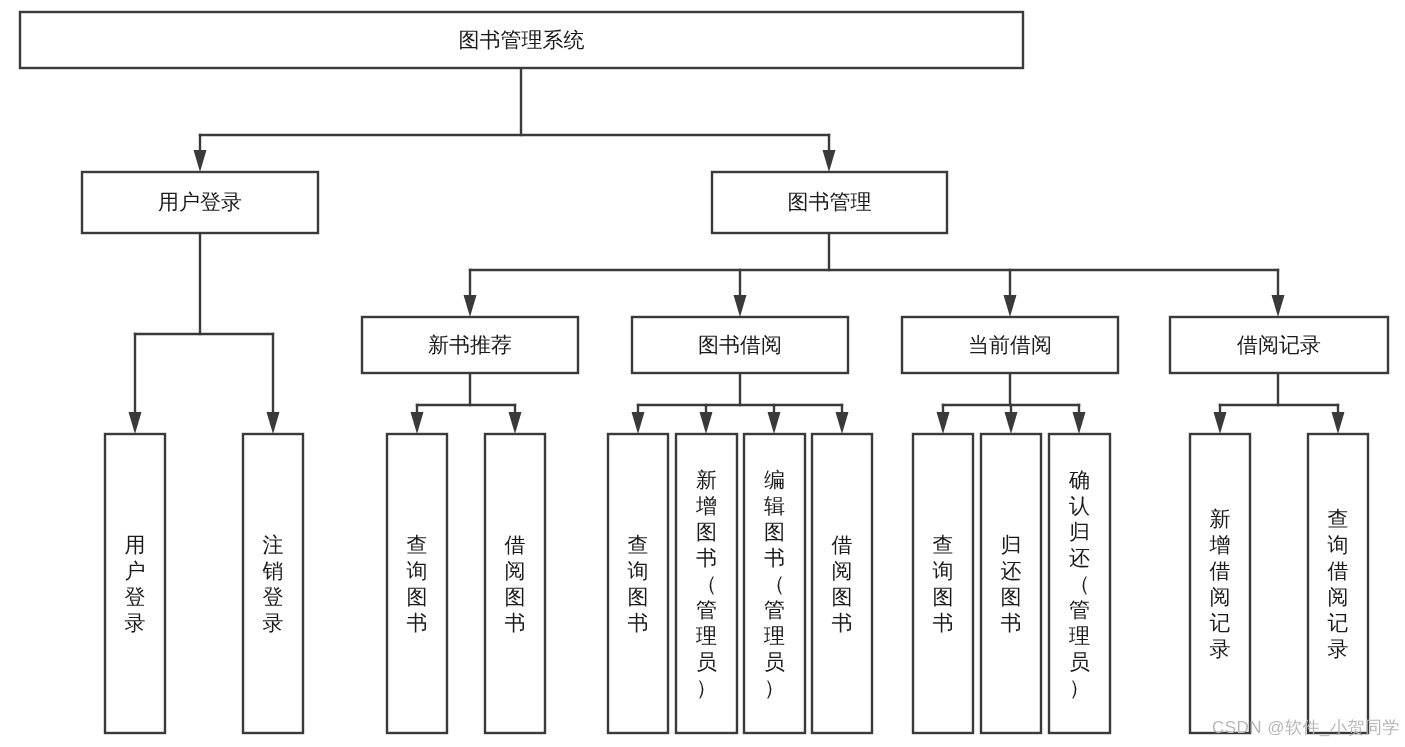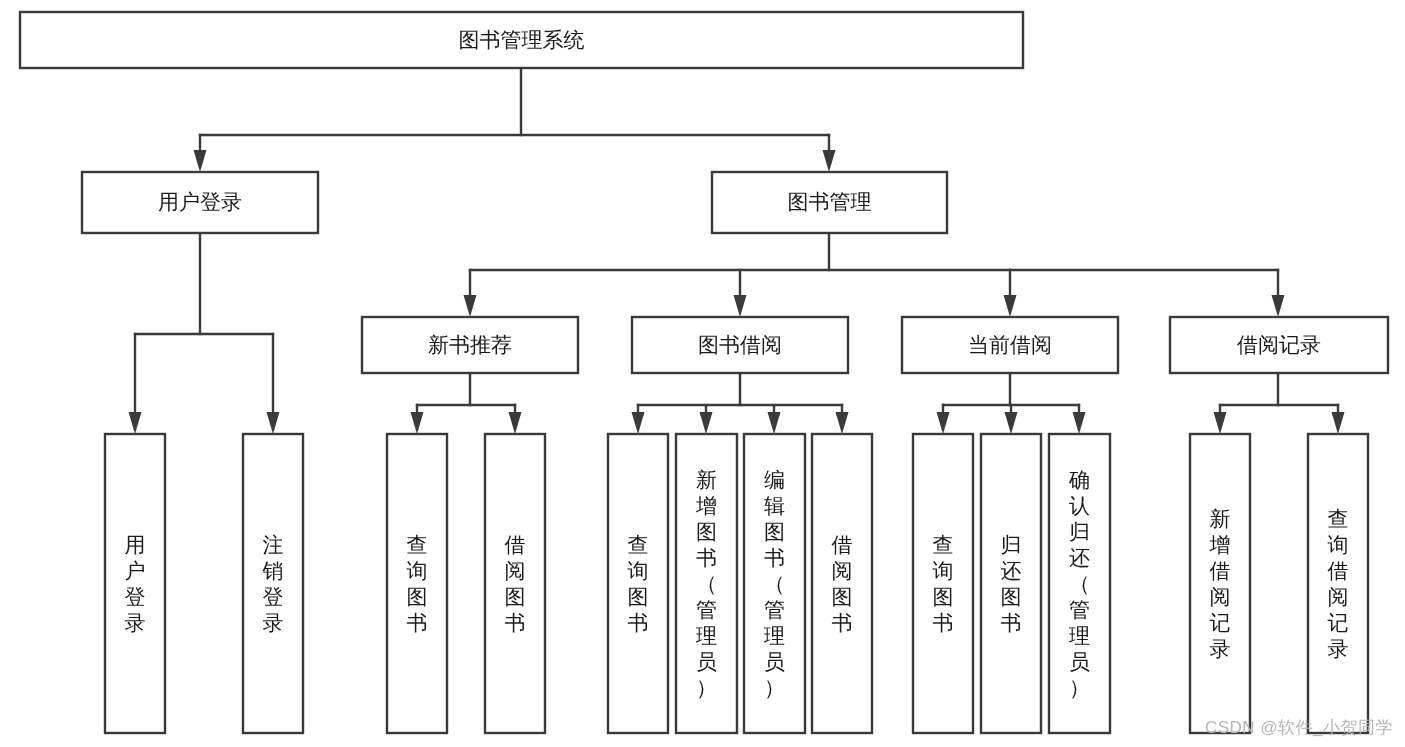--- a/index.html
+++ b/index.html
@@ -48,21 +48,21 @@
     dominant-baseline: middle;
   }
   .node-label-v {
     font-family: "Liberation Sans", "DejaVu Sans", sans-serif;
     font-size: 21px;
     fill: #1a1a1a;
     text-anchor: middle;
   }
   .watermark-text {
     position: absolute;
-    right: 12px;
+    right: 5px;
     bottom: 8px;
     font-family: "Liberation Sans", "DejaVu Sans", sans-serif;
     font-size: 17px;
     color: #b6b6b6;
     white-space: nowrap;
     letter-spacing: 0.5px;
     user-select: none;
   }
 </style>
 </head>

